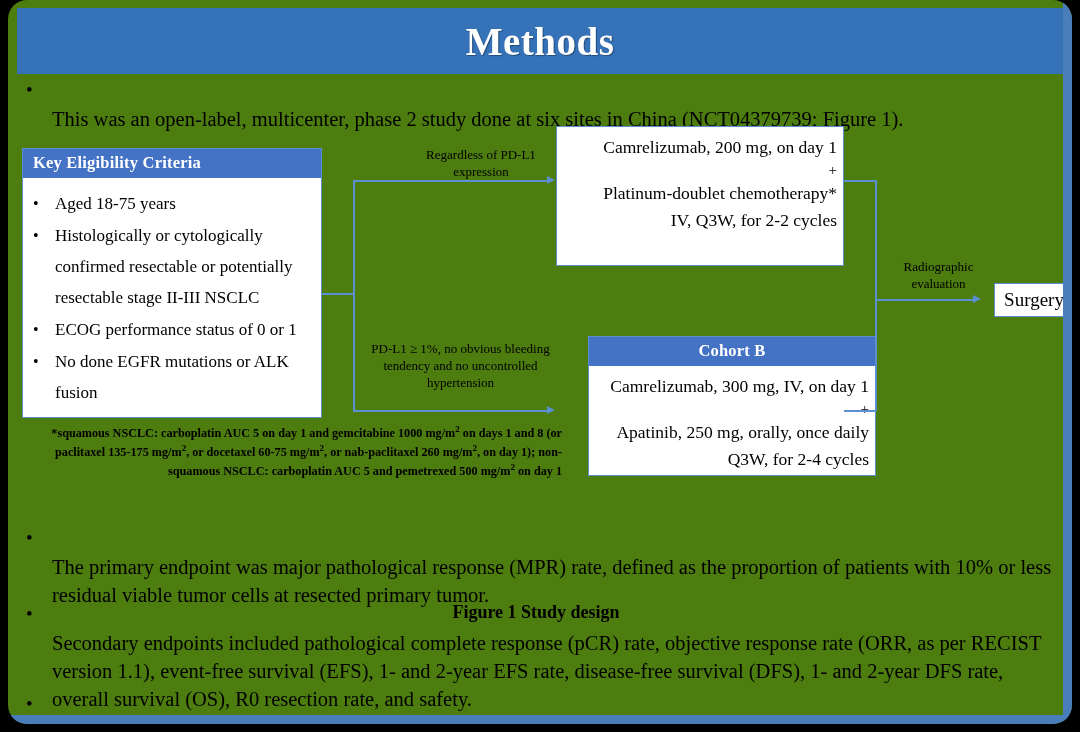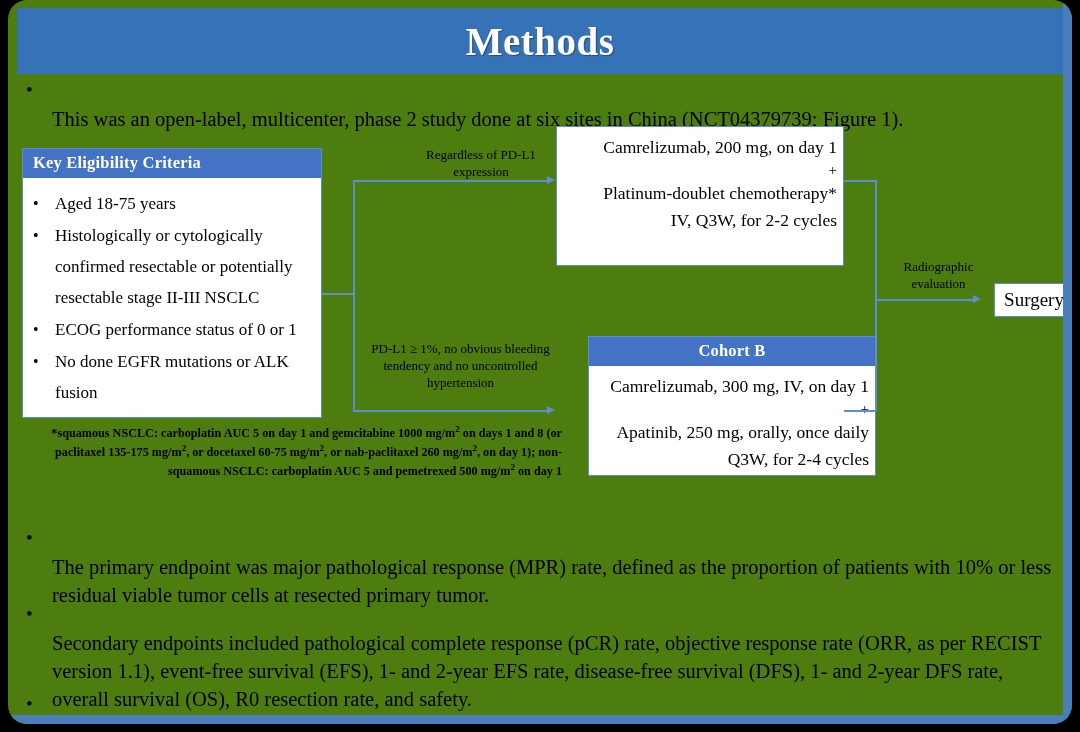--- a/index.html
+++ b/index.html
@@ -310,20 +310,21 @@
     <div class="ln ln-v" style="left:867px; top:62px; height:231px;"></div>
     <div class="ln ln-h" style="left:867px; top:181px; width:100px;"></div>
     <div class="arrow-r" style="left:965px; top:177px;"></div>
 
     <div class="conn-label" id="label-radiographic">Radiographic evaluation</div>
 
     <div class="box" id="surgery-box">
       <span>Surgery</span>
     </div>
 
+    <div id="fig-caption">Figure 1 Study design</div>
   </div>
 
   <div class="bullet" id="bullet-primary">
     <span class="dot">•</span>
     <span class="btext">The primary endpoint was major pathological response (MPR) rate, defined as the proportion of patients with 10% or less residual viable tumor cells at resected primary tumor.</span>
   </div>
 
   <div class="bullet" id="bullet-secondary">
     <span class="dot">•</span>
     <span class="btext">Secondary endpoints included pathological complete response (pCR) rate, objective response rate (ORR, as per RECIST version 1.1), event-free survival (EFS), 1- and 2-year EFS rate, disease-free survival (DFS), 1- and 2-year DFS rate, overall survival (OS), R0 resection rate, and safety.</span>

